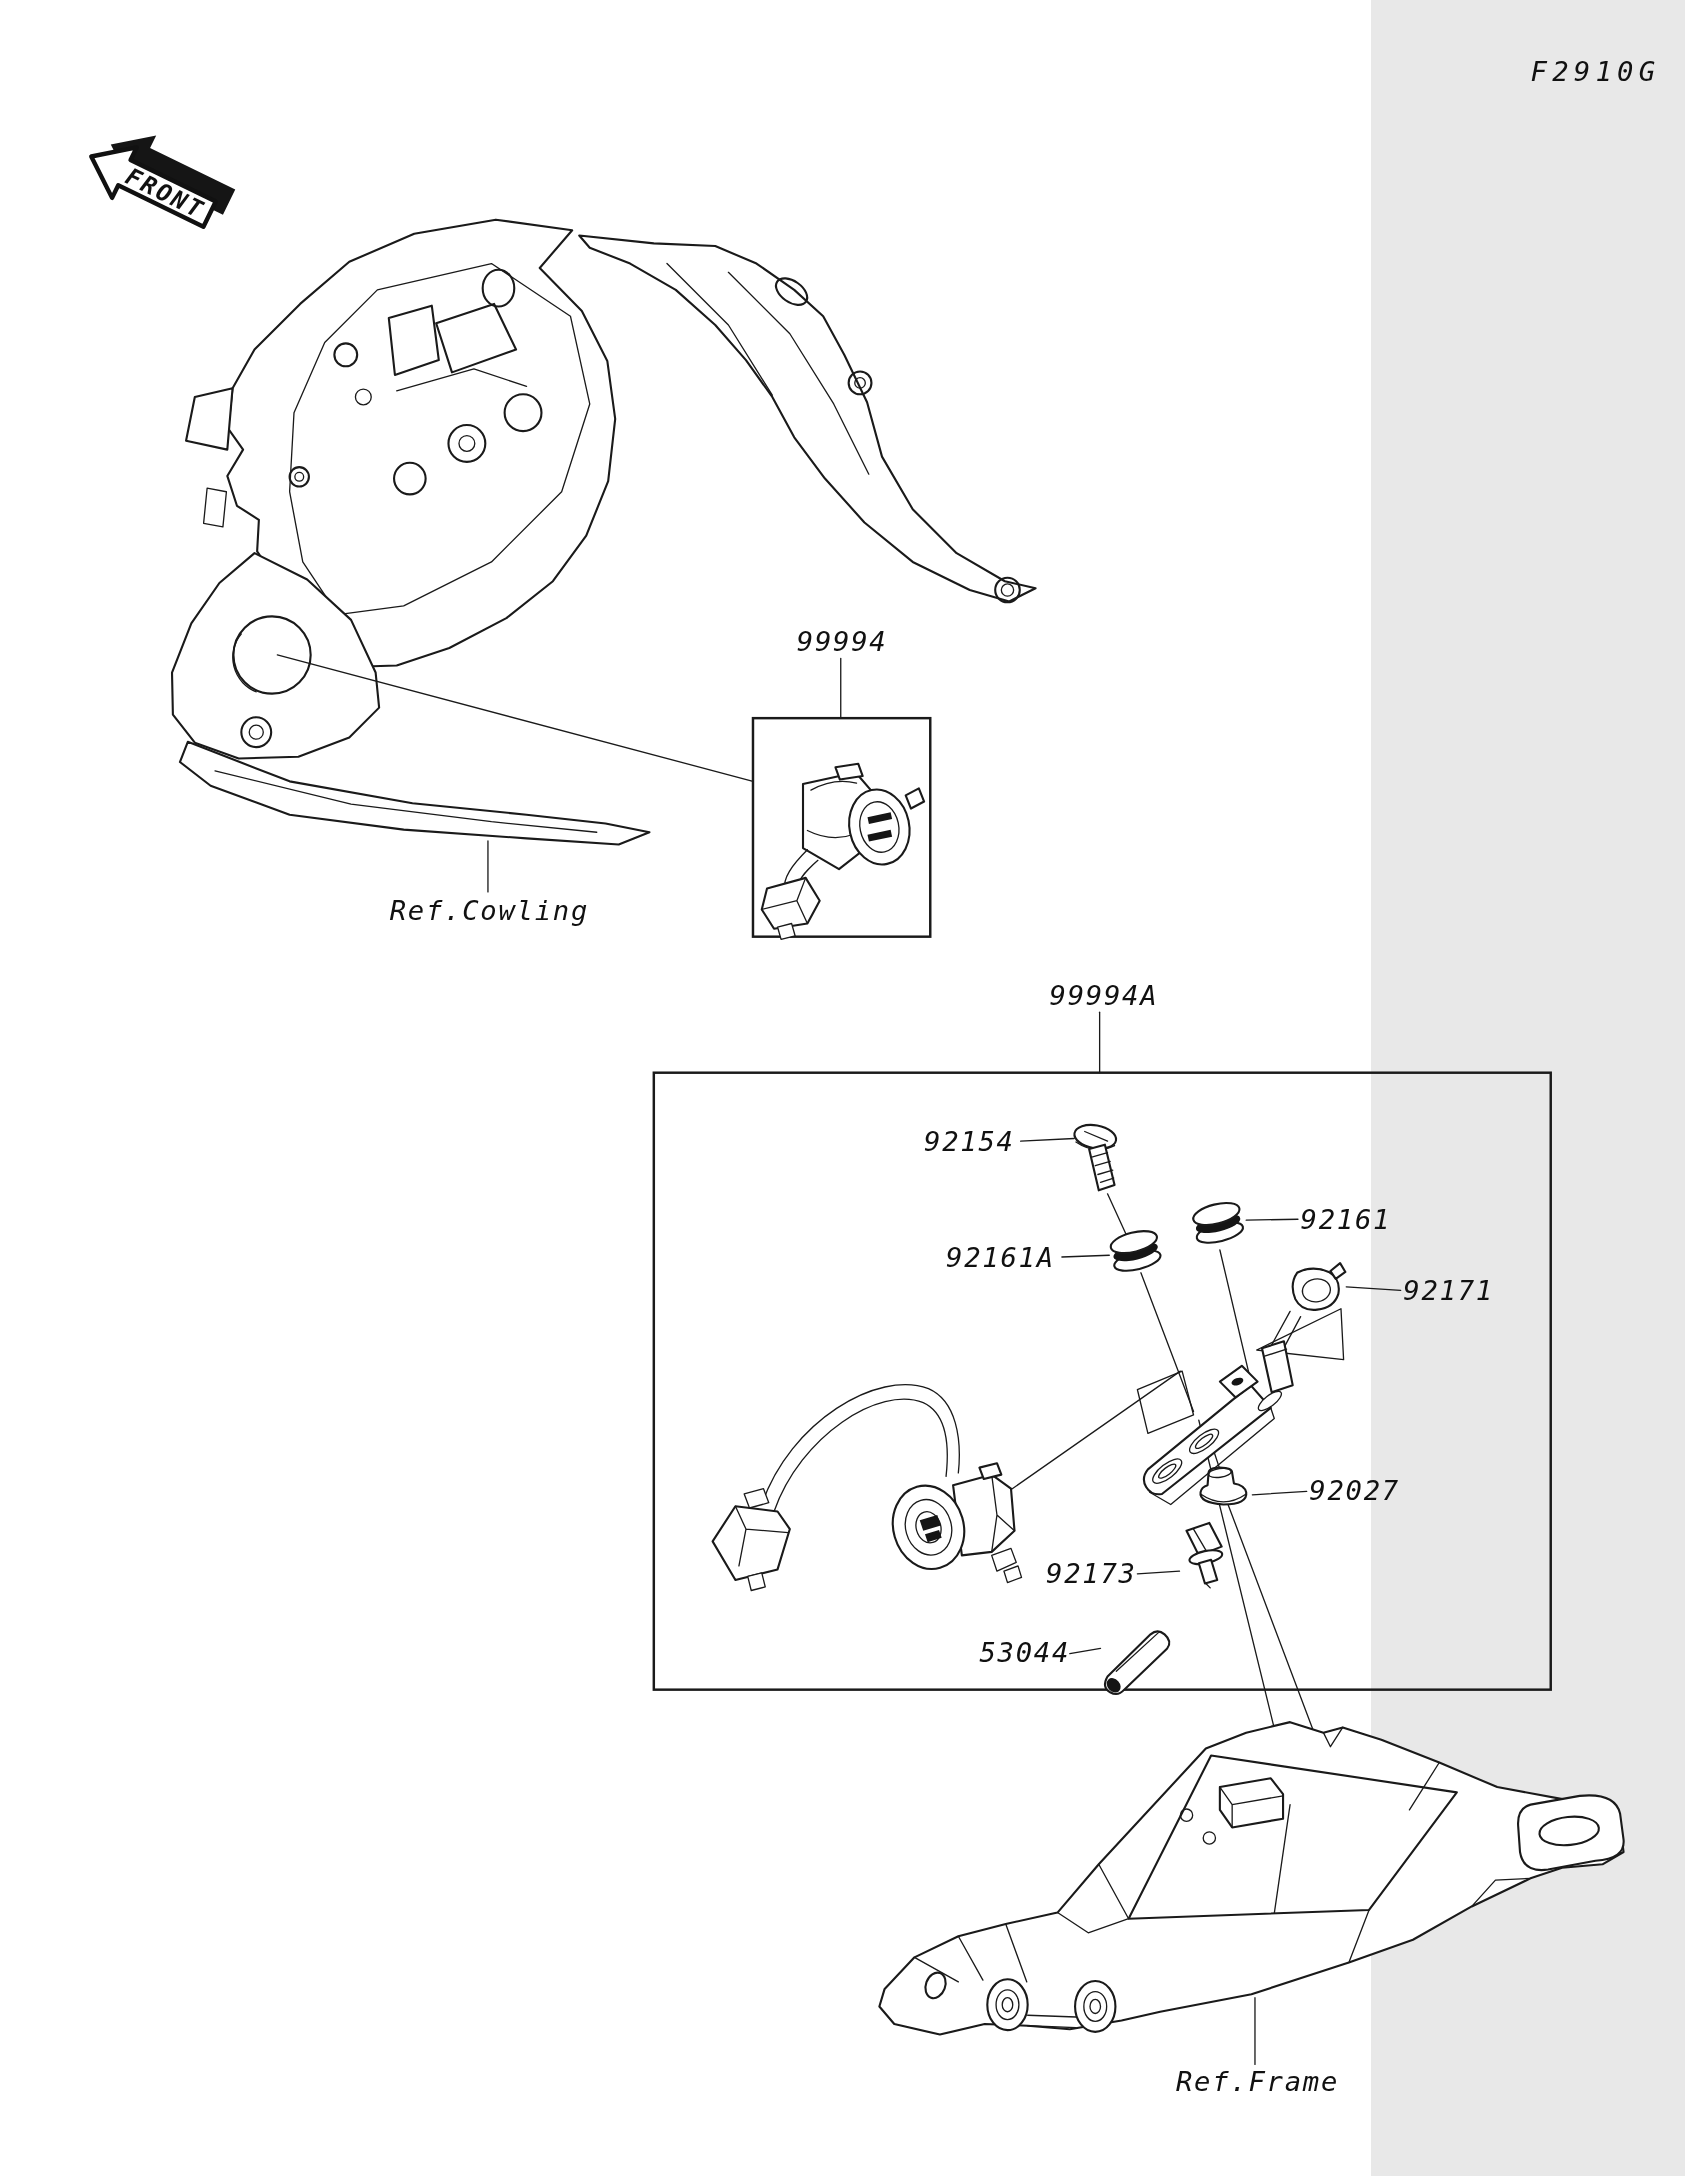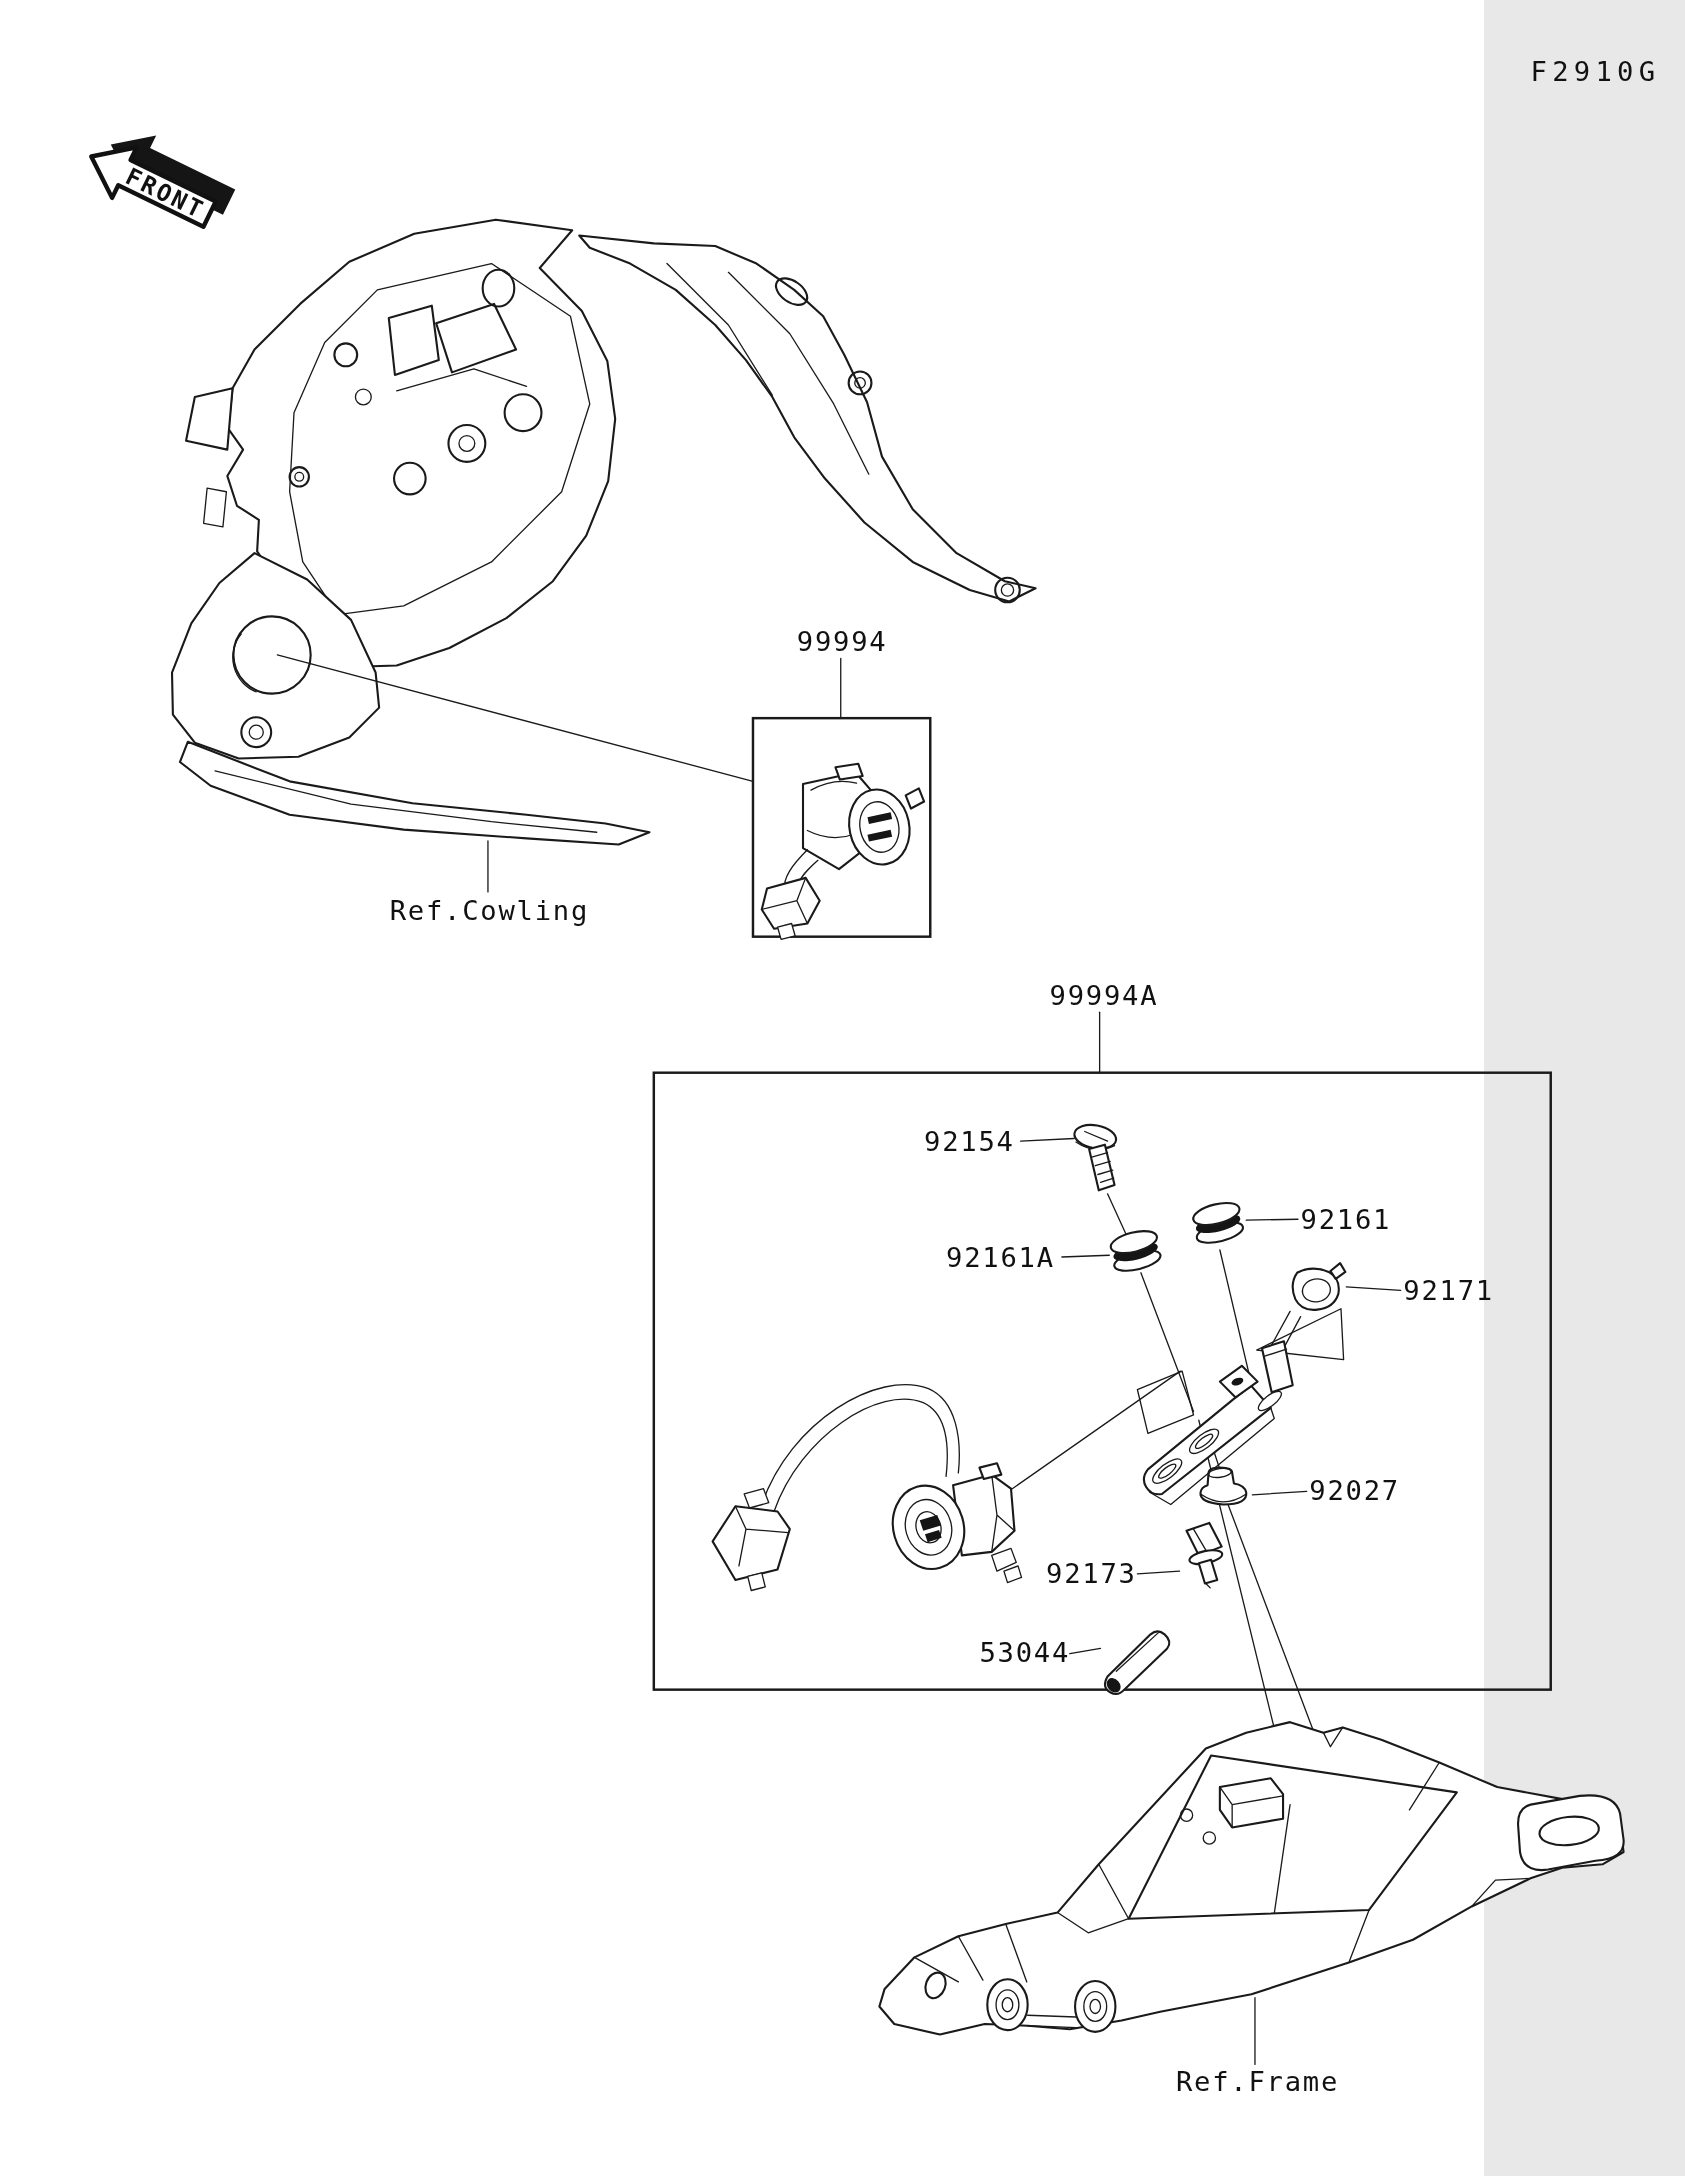--- a/index.html
+++ b/index.html
@@ -1,18 +1,19 @@
 <!DOCTYPE html>
 <html style="font-size:14px"><head>
 <meta charset="utf-8">
 <style>
   html,body { margin:0; padding:0; background:#e8e8e8; }
   #page {
-    position:relative; width:1484px; height:2177px; background:#ffffff;
+    position:relative; width:1371px; height:2177px; background:#ffffff;
     font-family:"DejaVu Sans Mono", monospace;
+    font-style:italic;
   }
   svg { position:absolute; left:0; top:0; }
   svg text {
     font-family:"DejaVu Sans Mono", monospace;
     font-size:31px; letter-spacing:2px; fill:#111111;
     white-space:pre;
   }
   svg text.figcode { letter-spacing:6px; }
   svg text.arrowtext { font-size:27px; font-weight:bold; letter-spacing:3px; }
   .ln  { fill:none;    stroke:#1a1a1a; stroke-width:2.4; stroke-linejoin:round; stroke-linecap:round; }

